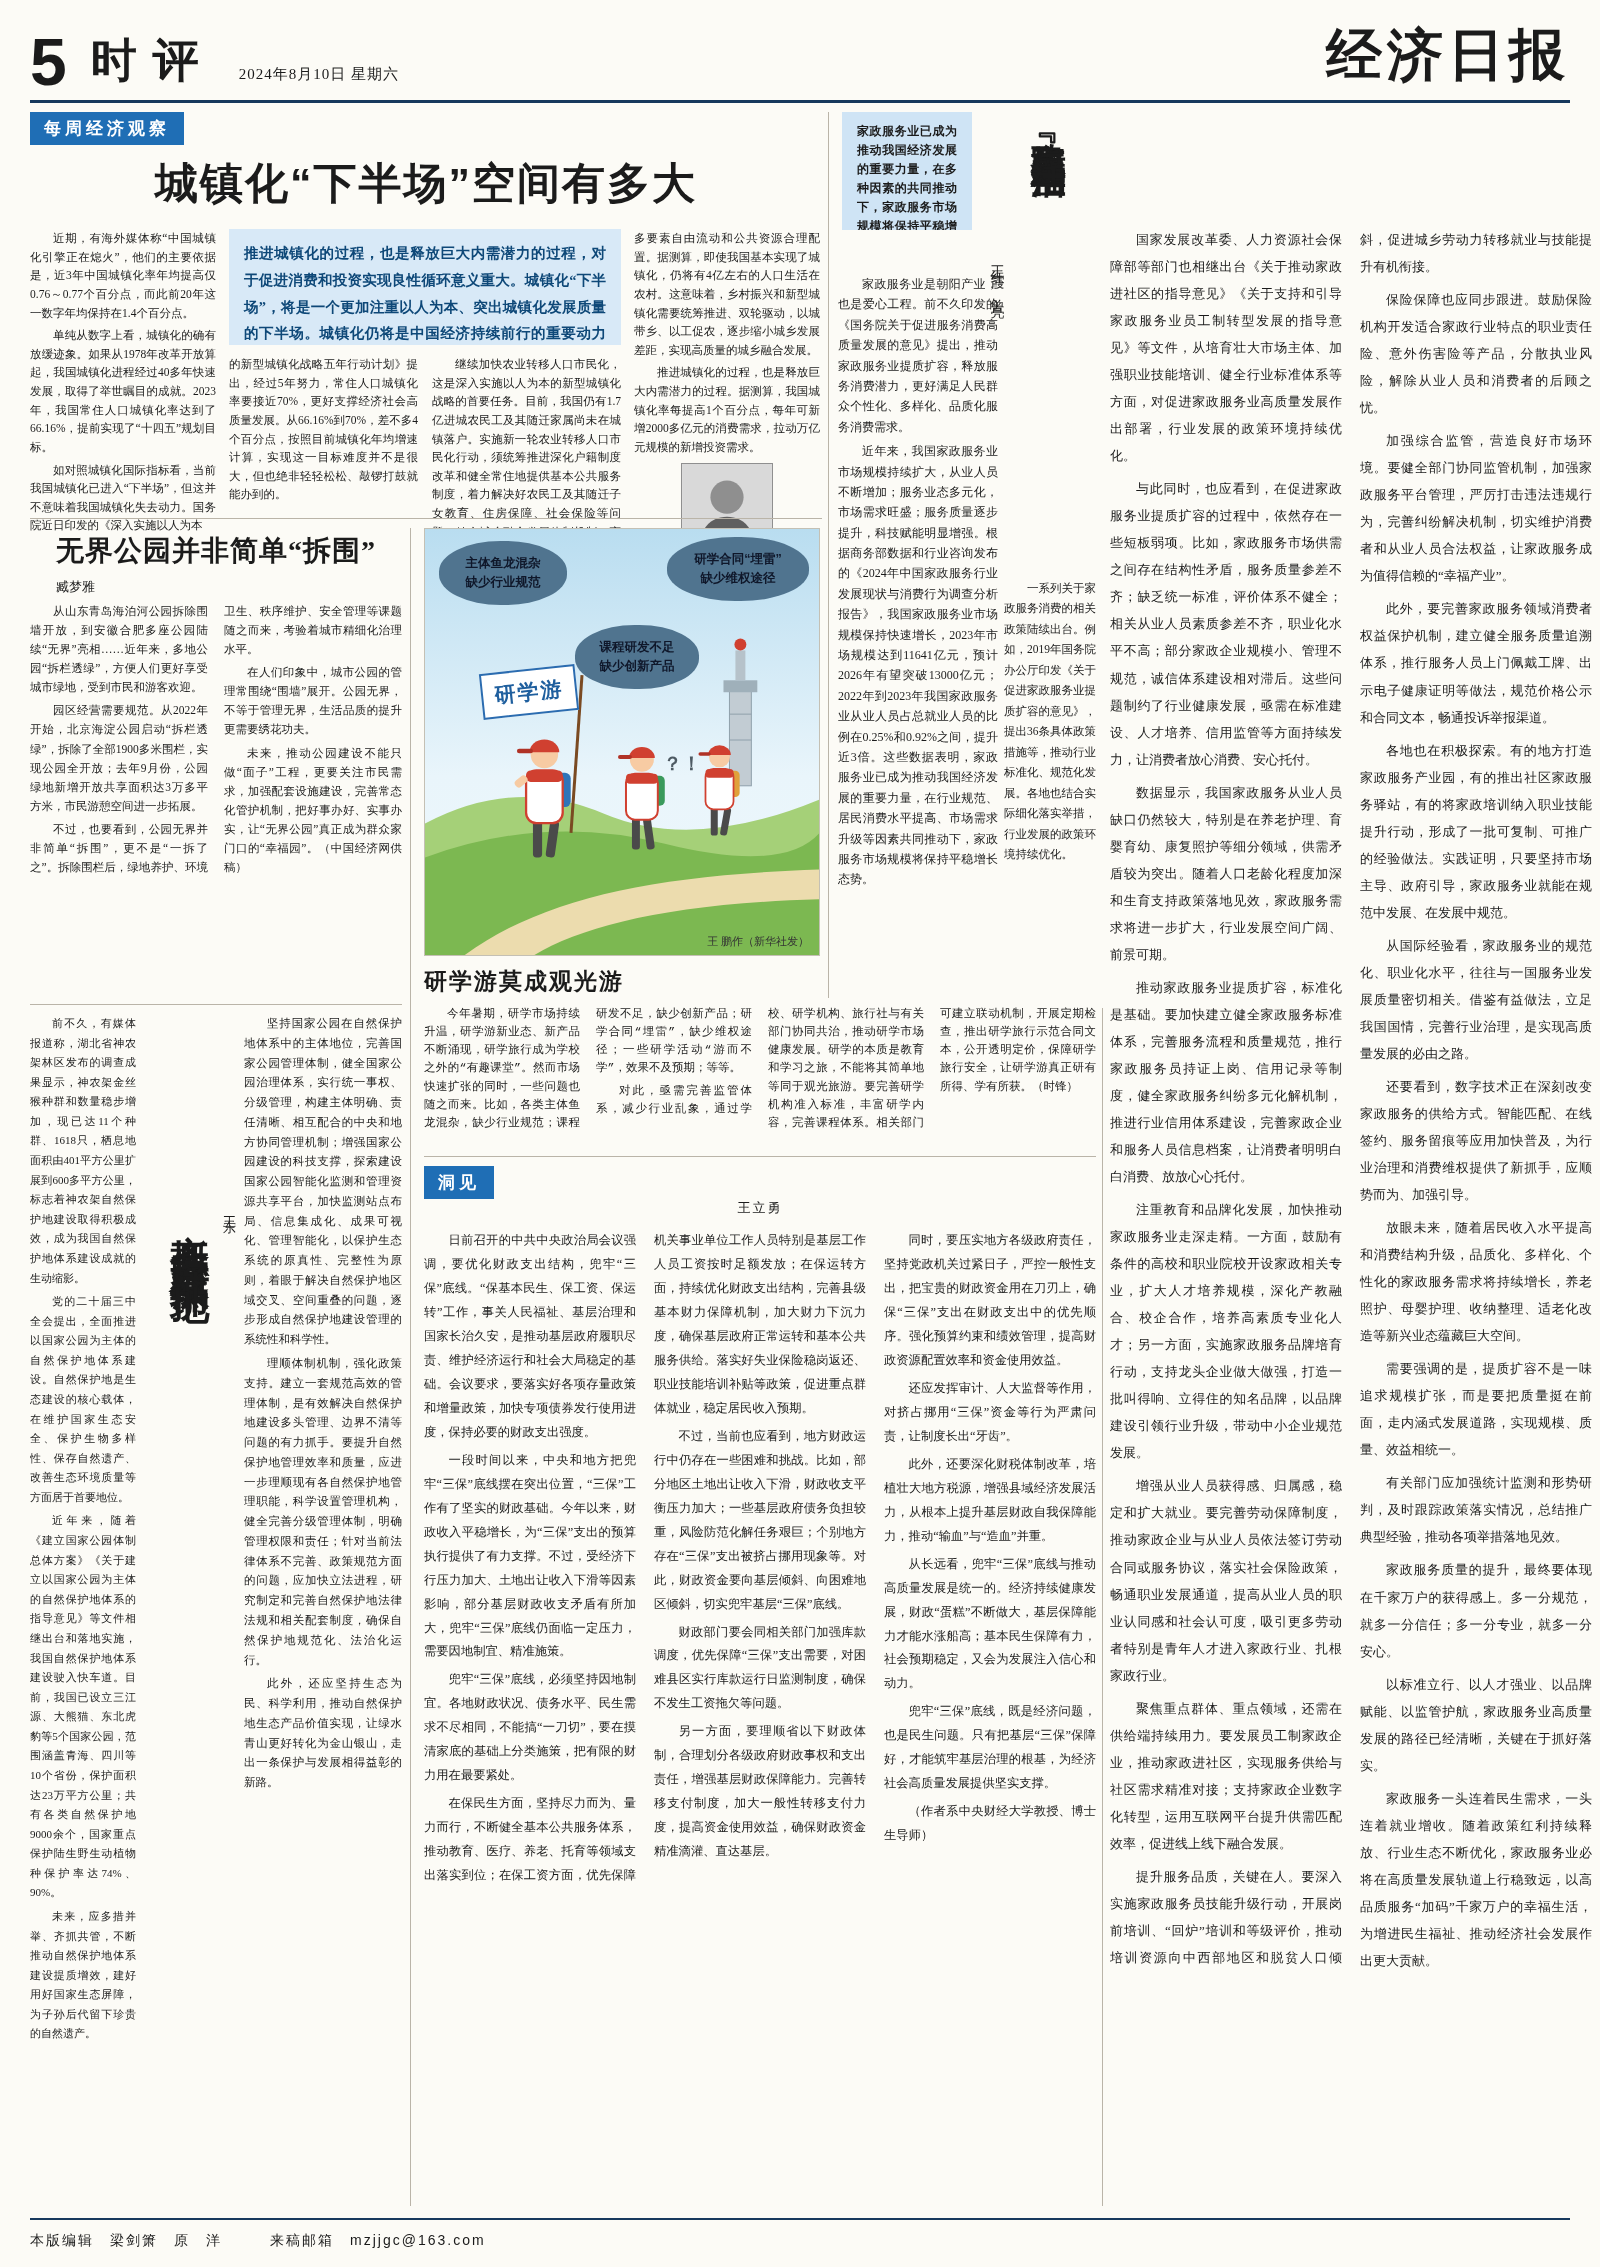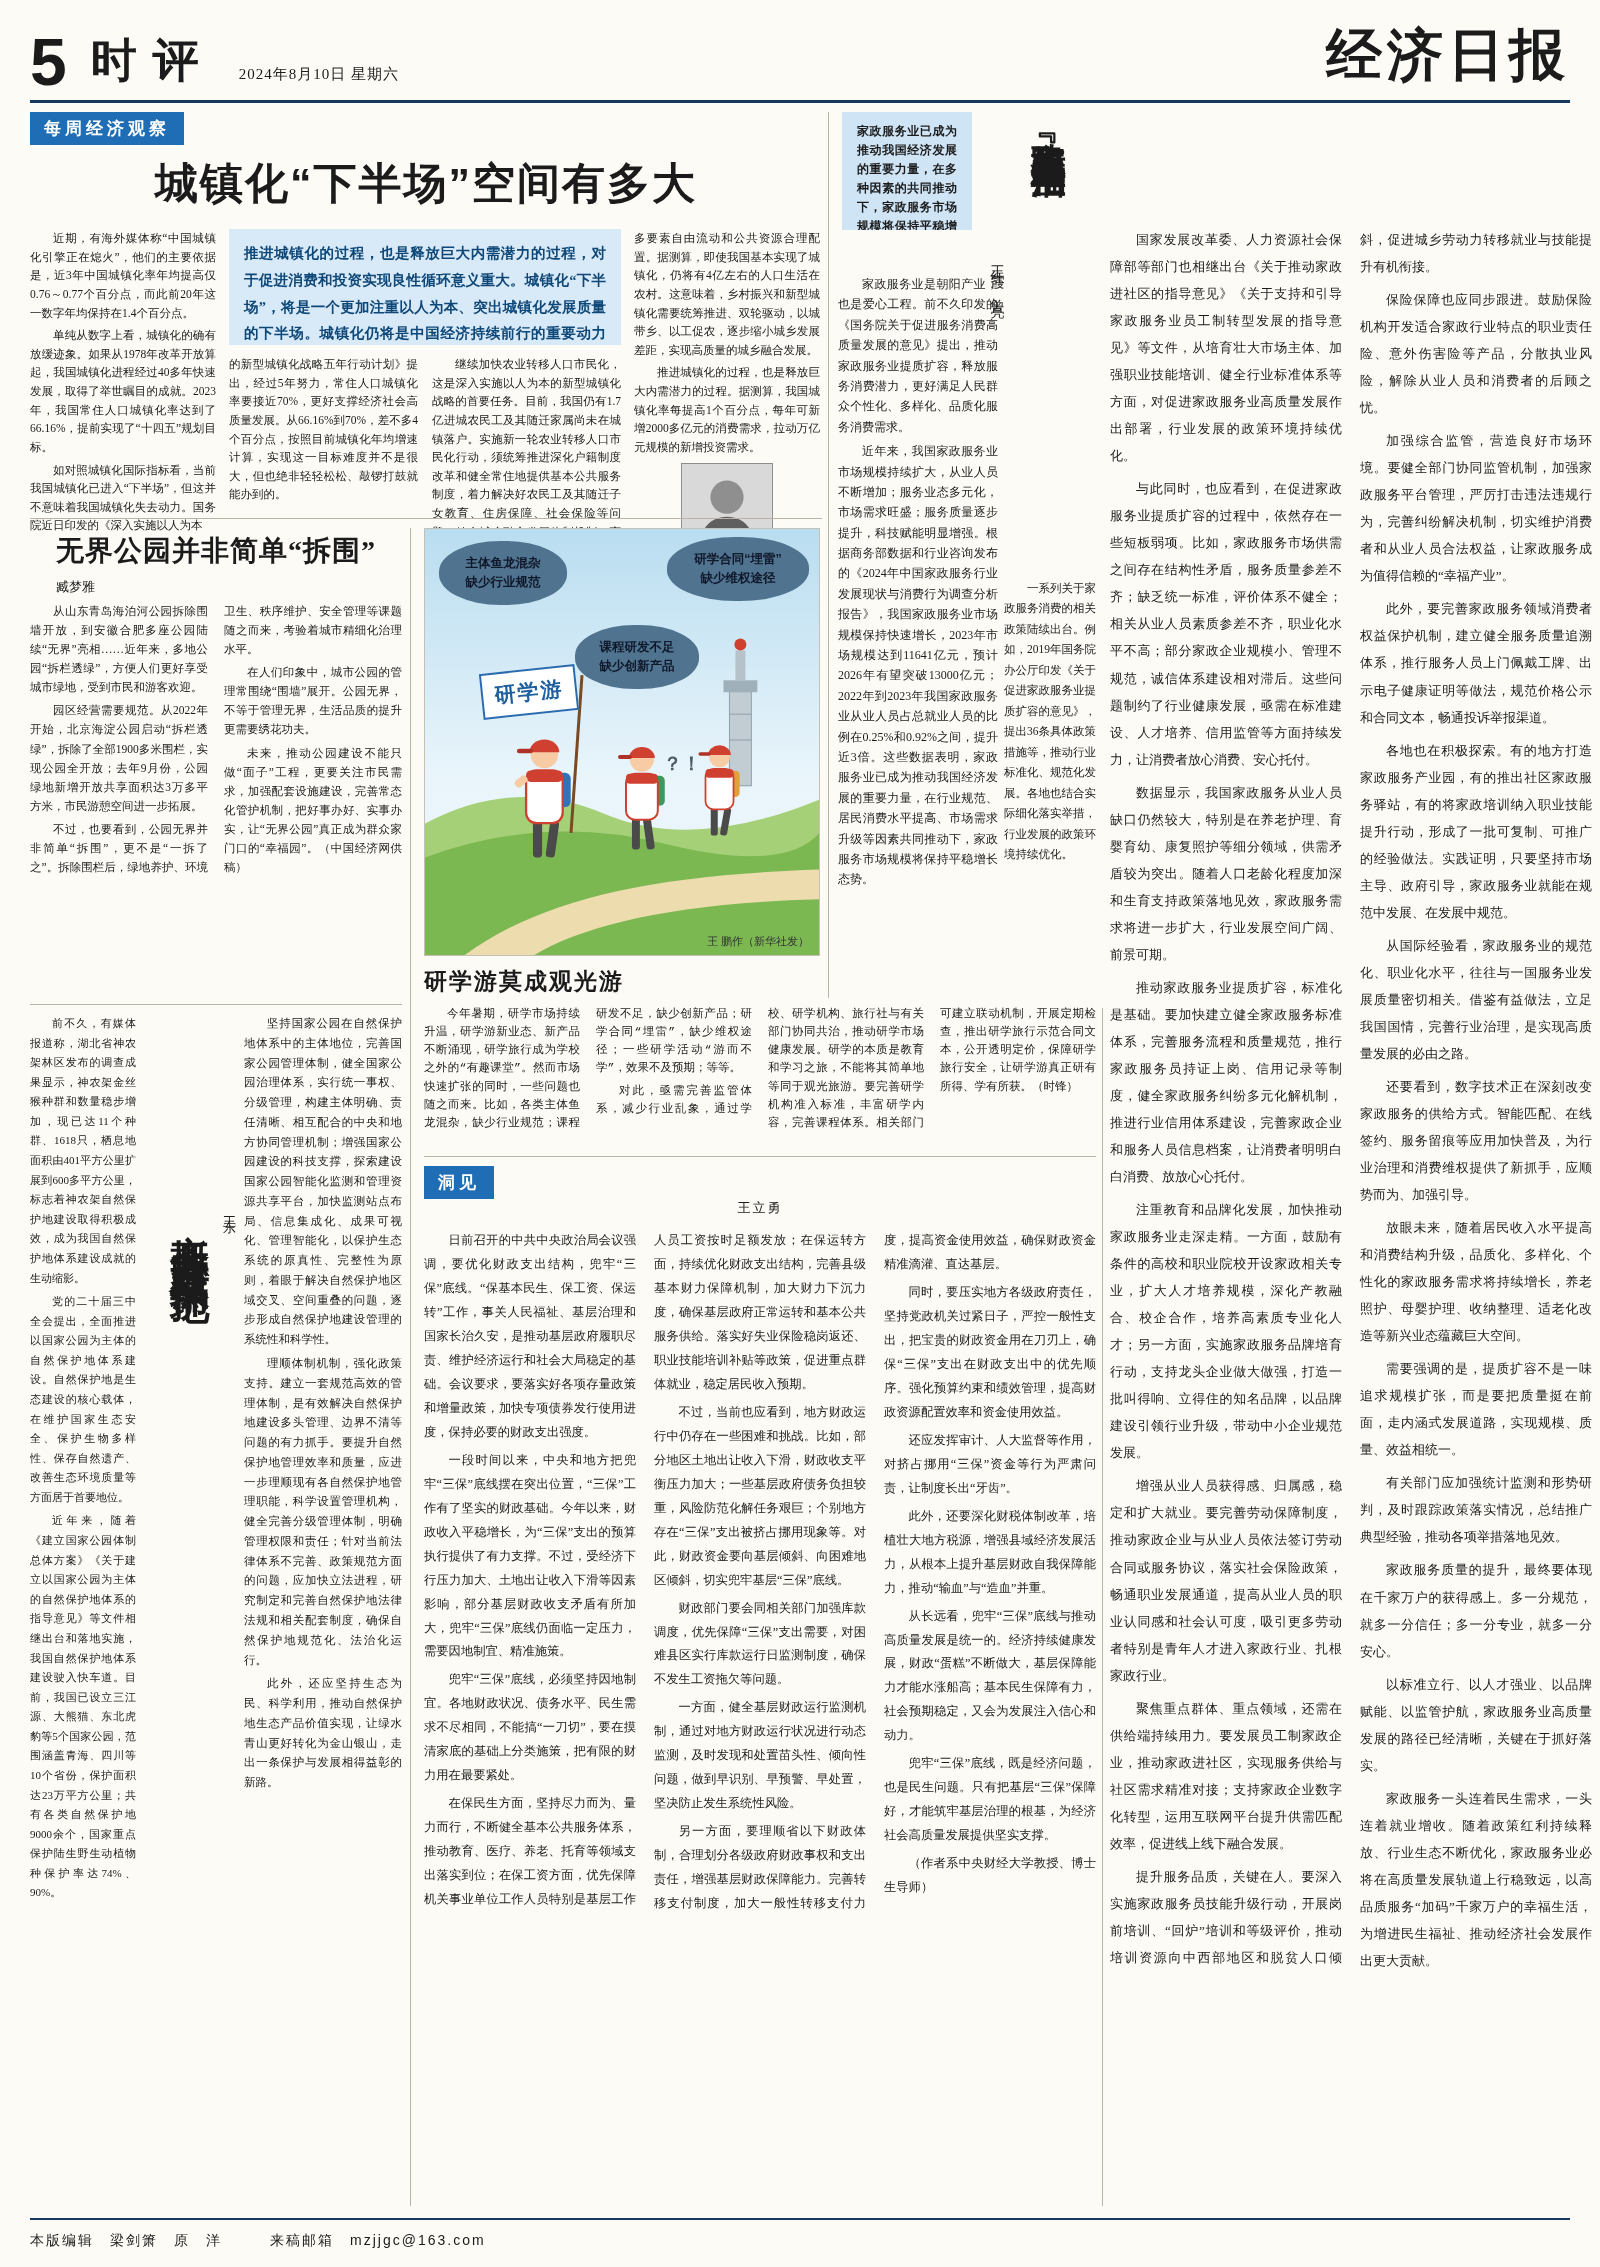--- a/index.html
+++ b/index.html
@@ -220,20 +220,21 @@
       <p>今年暑期，研学市场持续升温，研学游新业态、新产品不断涌现，研学旅行成为学校之外的“有趣课堂”。然而市场快速扩张的同时，一些问题也随之而来。比如，各类主体鱼龙混杂，缺少行业规范；课程研发不足，缺少创新产品；研学合同“埋雷”，缺少维权途径；一些研学活动“游而不学”，效果不及预期；等等。</p>
       <p>对此，亟需完善监管体系，减少行业乱象，通过学校、研学机构、旅行社与有关部门协同共治，推动研学市场健康发展。研学的本质是教育和学习之旅，不能将其简单地等同于观光旅游。要完善研学机构准入标准，丰富研学内容，完善课程体系。相关部门可建立联动机制，开展定期检查，推出研学旅行示范合同文本，公开透明定价，保障研学旅行安全，让研学游真正研有所得、学有所获。（时锋）</p>
     </div>
   </section>
 
   <section class="abs art-nature">
     <div class="nat-col1">
       <p>前不久，有媒体报道称，湖北省神农架林区发布的调查成果显示，神农架金丝猴种群和数量稳步增加，现已达11个种群、1618只，栖息地面积由401平方公里扩展到600多平方公里，标志着神农架自然保护地建设取得积极成效，成为我国自然保护地体系建设成就的生动缩影。</p>
       <p>党的二十届三中全会提出，全面推进以国家公园为主体的自然保护地体系建设。自然保护地是生态建设的核心载体，在维护国家生态安全、保护生物多样性、保存自然遗产、改善生态环境质量等方面居于首要地位。</p>
       <p>近年来，随着《建立国家公园体制总体方案》《关于建立以国家公园为主体的自然保护地体系的指导意见》等文件相继出台和落地实施，我国自然保护地体系建设驶入快车道。目前，我国已设立三江源、大熊猫、东北虎豹等5个国家公园，范围涵盖青海、四川等10个省份，保护面积达23万平方公里；共有各类自然保护地9000余个，国家重点保护陆生野生动植物种保护率达74%、90%。</p>
+      <p>未来，应多措并举、齐抓共管，不断推动自然保护地体系建设提质增效，建好用好国家生态屏障，为子孙后代留下珍贵的自然遗产。</p>
     </div>
     <div class="nat-strip">
       <div class="nat-head">齐抓共管建好自然保护地</div>
       <div class="nat-byline">王东</div>
     </div>
     <div class="nat-col2">
       <p>坚持国家公园在自然保护地体系中的主体地位，完善国家公园管理体制，健全国家公园治理体系，实行统一事权、分级管理，构建主体明确、责任清晰、相互配合的中央和地方协同管理机制；增强国家公园建设的科技支撑，探索建设国家公园智能化监测和管理资源共享平台，加快监测站点布局、信息集成化、成果可视化、管理智能化，以保护生态系统的原真性、完整性为原则，着眼于解决自然保护地区域交叉、空间重叠的问题，逐步形成自然保护地建设管理的系统性和科学性。</p>
       <p>理顺体制机制，强化政策支持。建立一套规范高效的管理体制，是有效解决自然保护地建设多头管理、边界不清等问题的有力抓手。要提升自然保护地管理效率和质量，应进一步理顺现有各自然保护地管理职能，科学设置管理机构，健全完善分级管理体制，明确管理权限和责任；针对当前法律体系不完善、政策规范方面的问题，应加快立法进程，研究制定和完善自然保护地法律法规和相关配套制度，确保自然保护地规范化、法治化运行。</p>
       <p>此外，还应坚持生态为民、科学利用，推动自然保护地生态产品价值实现，让绿水青山更好转化为金山银山，走出一条保护与发展相得益彰的新路。</p>
     </div>
@@ -242,21 +243,20 @@
   <section class="abs art-dj">
     <span class="badge">洞见</span>
     <div class="dj-byline">王立勇</div>
     <div class="dj-body">
       <p>日前召开的中共中央政治局会议强调，要优化财政支出结构，兜牢“三保”底线。“保基本民生、保工资、保运转”工作，事关人民福祉、基层治理和国家长治久安，是推动基层政府履职尽责、维护经济运行和社会大局稳定的基础。会议要求，要落实好各项存量政策和增量政策，加快专项债券发行使用进度，保持必要的财政支出强度。</p>
       <p>一段时间以来，中央和地方把兜牢“三保”底线摆在突出位置，“三保”工作有了坚实的财政基础。今年以来，财政收入平稳增长，为“三保”支出的预算执行提供了有力支撑。不过，受经济下行压力加大、土地出让收入下滑等因素影响，部分基层财政收支矛盾有所加大，兜牢“三保”底线仍面临一定压力，需要因地制宜、精准施策。</p>
       <p>兜牢“三保”底线，必须坚持因地制宜。各地财政状况、债务水平、民生需求不尽相同，不能搞“一刀切”，要在摸清家底的基础上分类施策，把有限的财力用在最要紧处。</p>
       <p>在保民生方面，坚持尽力而为、量力而行，不断健全基本公共服务体系，推动教育、医疗、养老、托育等领域支出落实到位；在保工资方面，优先保障机关事业单位工作人员特别是基层工作人员工资按时足额发放；在保运转方面，持续优化财政支出结构，完善县级基本财力保障机制，加大财力下沉力度，确保基层政府正常运转和基本公共服务供给。落实好失业保险稳岗返还、职业技能培训补贴等政策，促进重点群体就业，稳定居民收入预期。</p>
       <p>不过，当前也应看到，地方财政运行中仍存在一些困难和挑战。比如，部分地区土地出让收入下滑，财政收支平衡压力加大；一些基层政府债务负担较重，风险防范化解任务艰巨；个别地方存在“三保”支出被挤占挪用现象等。对此，财政资金要向基层倾斜、向困难地区倾斜，切实兜牢基层“三保”底线。</p>
       <p>财政部门要会同相关部门加强库款调度，优先保障“三保”支出需要，对困难县区实行库款运行日监测制度，确保不发生工资拖欠等问题。</p>
-      <p>一方面，健全基层财政运行监测机制，通过对地方财政运行状况进行动态监测，及时发现和处置苗头性、倾向性问题，做到早识别、早预警、早处置，坚决防止发生系统性风险。</p>
       <p>另一方面，要理顺省以下财政体制，合理划分各级政府财政事权和支出责任，增强基层财政保障能力。完善转移支付制度，加大一般性转移支付力度，提高资金使用效益，确保财政资金精准滴灌、直达基层。</p>
       <p>同时，要压实地方各级政府责任，坚持党政机关过紧日子，严控一般性支出，把宝贵的财政资金用在刀刃上，确保“三保”支出在财政支出中的优先顺序。强化预算约束和绩效管理，提高财政资源配置效率和资金使用效益。</p>
       <p>还应发挥审计、人大监督等作用，对挤占挪用“三保”资金等行为严肃问责，让制度长出“牙齿”。</p>
       <p>此外，还要深化财税体制改革，培植壮大地方税源，增强县域经济发展活力，从根本上提升基层财政自我保障能力，推动“输血”与“造血”并重。</p>
       <p>从长远看，兜牢“三保”底线与推动高质量发展是统一的。经济持续健康发展，财政“蛋糕”不断做大，基层保障能力才能水涨船高；基本民生保障有力，社会预期稳定，又会为发展注入信心和动力。</p>
       <p>兜牢“三保”底线，既是经济问题，也是民生问题。只有把基层“三保”保障好，才能筑牢基层治理的根基，为经济社会高质量发展提供坚实支撑。</p>
       <p>（作者系中央财经大学教授、博士生导师）</p>
     </div>
   </section>
 

